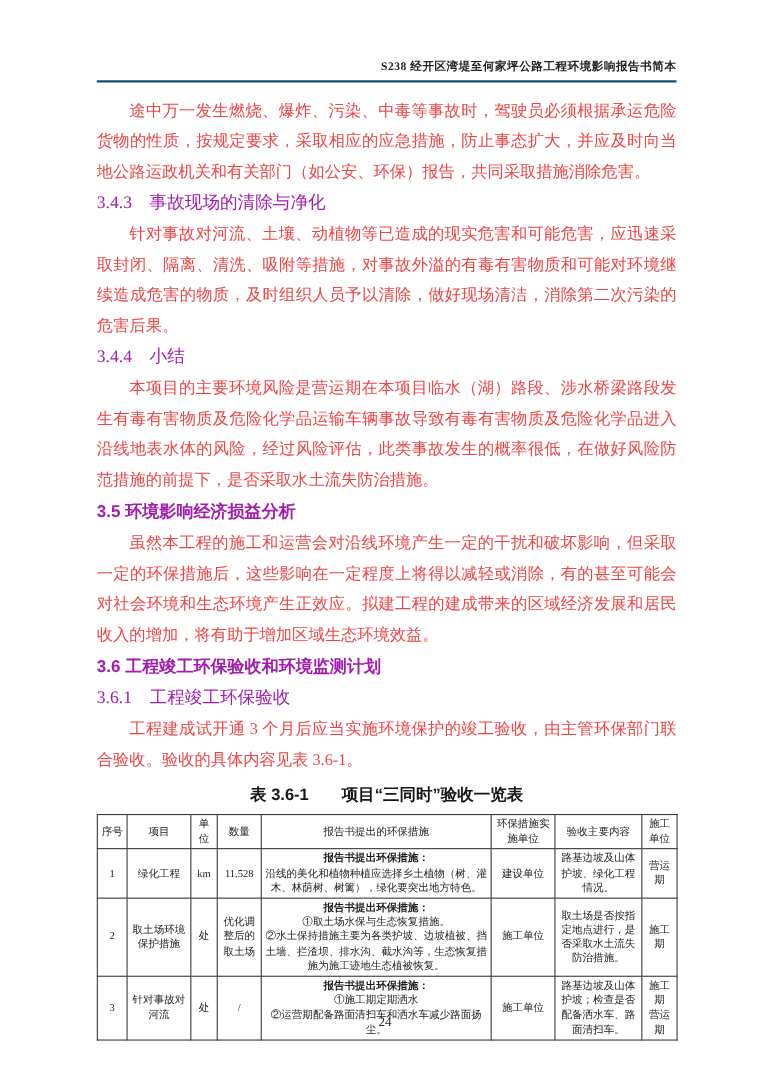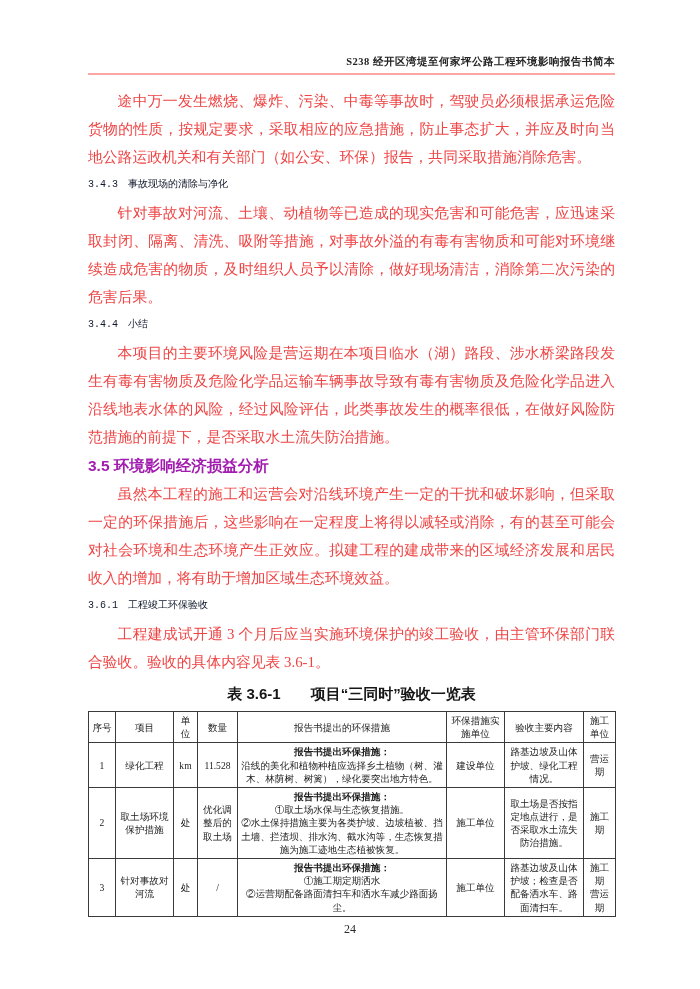--- a/index.html
+++ b/index.html
@@ -18,38 +18,37 @@
     left:88px; top:55px;
     width:527px;
   }
   .running-header {
     text-align:right;
     font-size:10.5px;
     font-weight:700;
     letter-spacing:0.5px;
     line-height:14px;
     padding-bottom:4px;
-    border-bottom:2px solid #fca5a5;
+    border-bottom:2px solid #0c4a6e;
     color:#222;
   }
   .body-flow { margin-top:12px; }
   .para {
     font-size:14.8px;
     line-height:28px;
     text-align:justify;
     text-indent:2em;
     color:#ef4444;
     font-family:Liberation Serif, serif;
   }
   .h-sub {
-    font-size:10px;
+    font-size:16px;
     line-height:28px;
     font-weight:400;
-    color:#0f172a;
-    font-family:Liberation Mono, monospace;
+    color:#a21caf;
   }
   .h-main {
     font-size:15.5px;
     line-height:29px;
     font-weight:700;
     font-family:"Liberation Sans","DejaVu Sans",sans-serif;
     color:#a21caf;
   }
   .table-caption {
     margin-top:7px;
@@ -102,20 +101,21 @@
     <div class="running-header">S238 经开区湾堤至何家坪公路工程环境影响报告书简本</div>
 
     <div class="body-flow">
       <p class="para">途中万一发生燃烧、爆炸、污染、中毒等事故时，驾驶员必须根据承运危险货物的性质，按规定要求，采取相应的应急措施，防止事态扩大，并应及时向当地公路运政机关和有关部门（如公安、环保）报告，共同采取措施消除危害。</p>
       <div class="h-sub">3.4.3　事故现场的清除与净化</div>
       <p class="para">针对事故对河流、土壤、动植物等已造成的现实危害和可能危害，应迅速采取封闭、隔离、清洗、吸附等措施，对事故外溢的有毒有害物质和可能对环境继续造成危害的物质，及时组织人员予以清除，做好现场清洁，消除第二次污染的危害后果。</p>
       <div class="h-sub">3.4.4　小结</div>
       <p class="para">本项目的主要环境风险是营运期在本项目临水（湖）路段、涉水桥梁路段发生有毒有害物质及危险化学品运输车辆事故导致有毒有害物质及危险化学品进入沿线地表水体的风险，经过风险评估，此类事故发生的概率很低，在做好风险防范措施的前提下，是否采取水土流失防治措施。</p>
       <div class="h-main">3.5 环境影响经济损益分析</div>
       <p class="para">虽然本工程的施工和运营会对沿线环境产生一定的干扰和破坏影响，但采取一定的环保措施后，这些影响在一定程度上将得以减轻或消除，有的甚至可能会对社会环境和生态环境产生正效应。拟建工程的建成带来的区域经济发展和居民收入的增加，将有助于增加区域生态环境效益。</p>
+      <div class="h-main">3.6 工程竣工环保验收和环境监测计划</div>
       <div class="h-sub">3.6.1　工程竣工环保验收</div>
       <p class="para">工程建成试开通 3 个月后应当实施环境保护的竣工验收，由主管环保部门联合验收。验收的具体内容见表 3.6-1。</p>
     </div>
 
     <div class="table-caption">表 3.6-1　　项目“三同时”验收一览表</div>
 
     <table class="acceptance">
       <colgroup>
         <col style="width:27px">
           <col style="width:58px">

